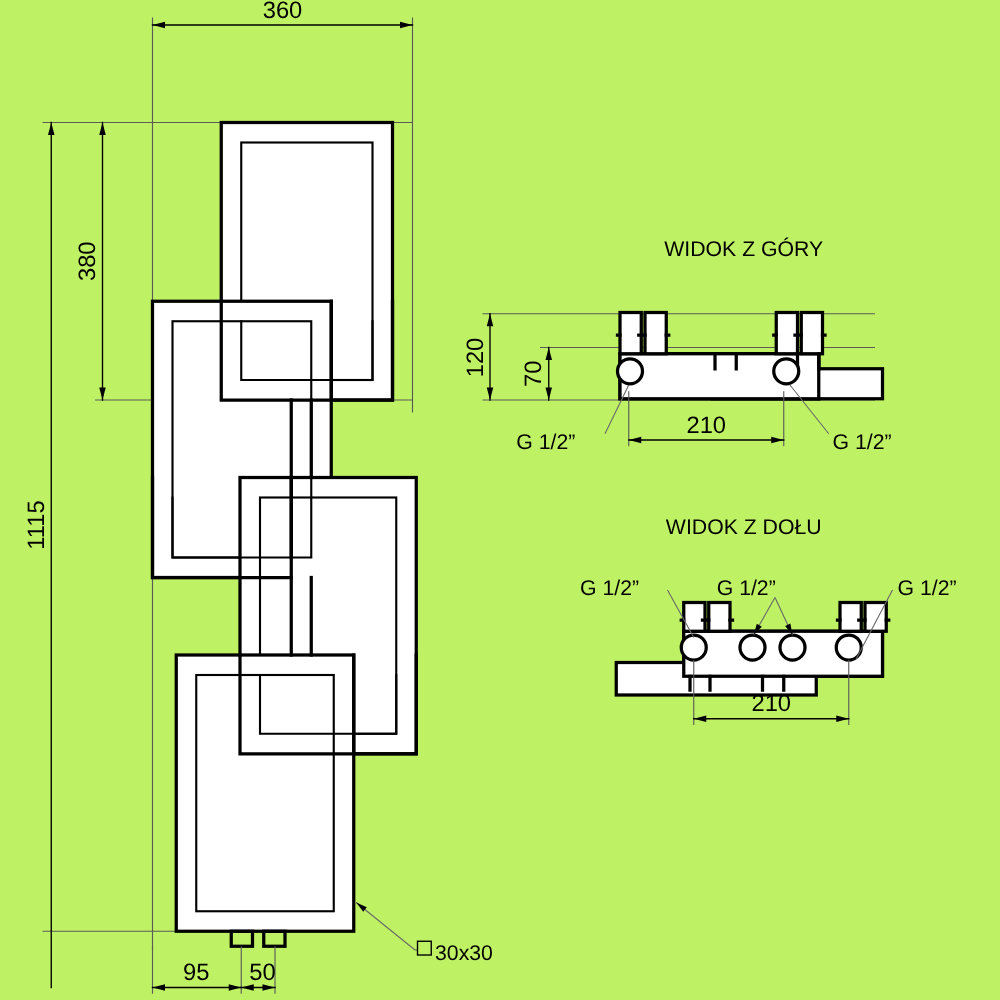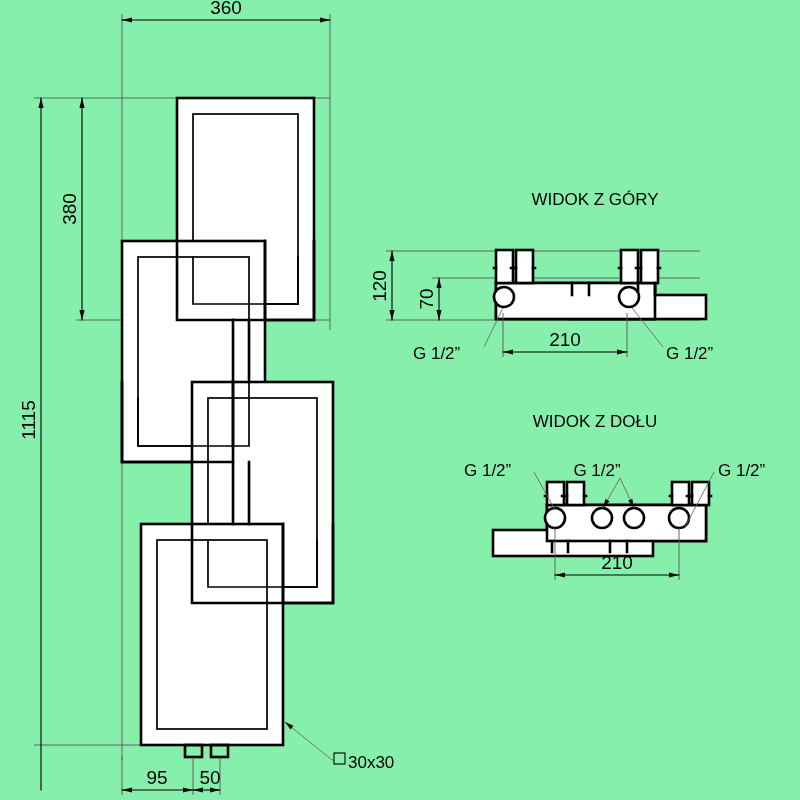--- a/index.html
+++ b/index.html
@@ -4,21 +4,21 @@
 <style>
   html, body {
     margin: 0;
     padding: 0;
     background: #ffffff;
   }
   #sheet {
     position: relative;
     width: 800px;
     height: 800px;
-    background: #86efac;
+    background: #bef264;
     overflow: hidden;
     font-family: "Liberation Sans", sans-serif;
   }
   #sheet svg {
     display: block;
     width: 800px;
     height: 800px;
   }
   text {
     font-family: "Liberation Sans", sans-serif;

